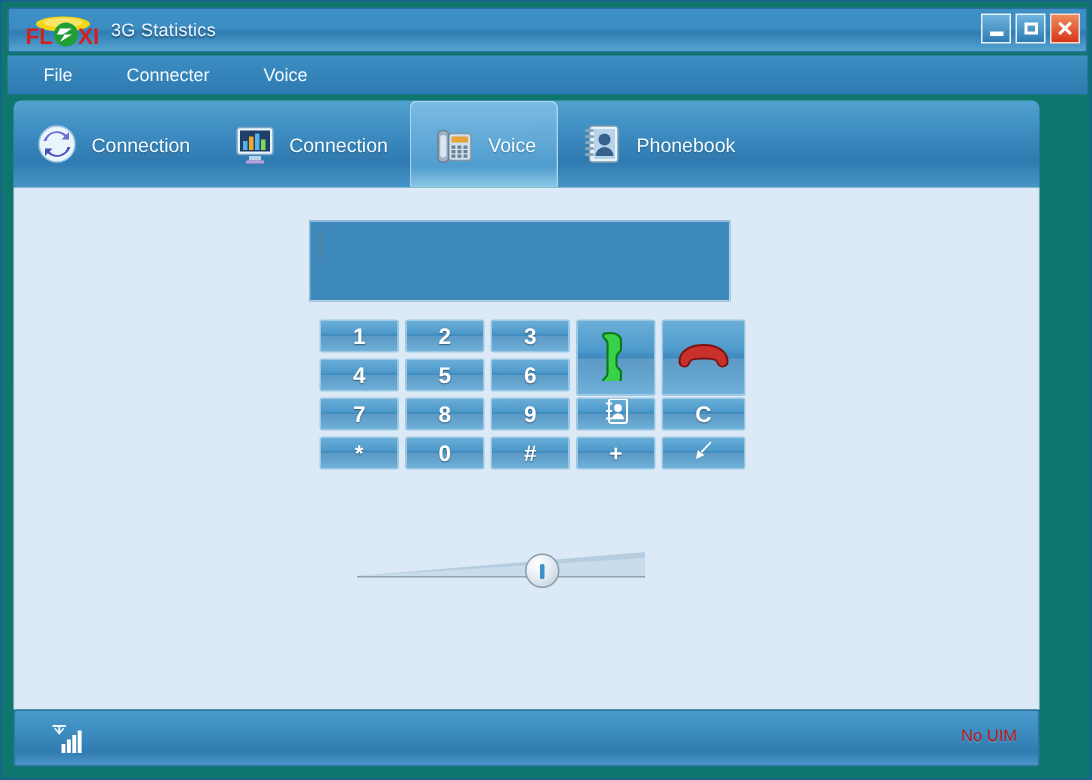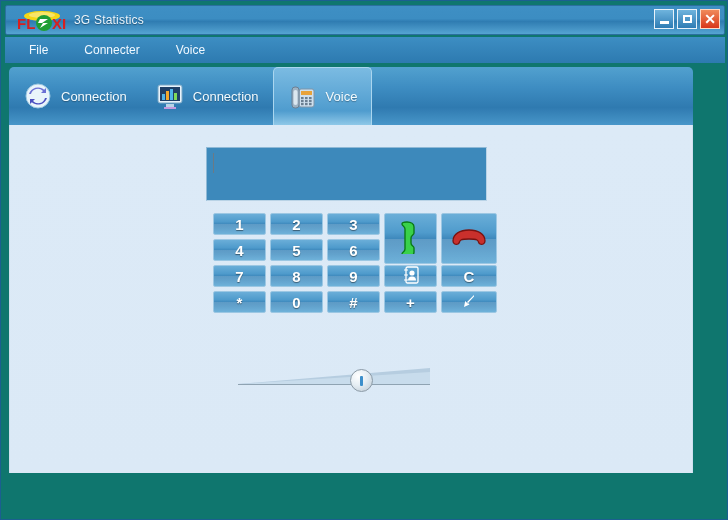--- a/index.html
+++ b/index.html
@@ -334,20 +334,38 @@
               <rect x="21" y="21" width="2.6" height="2.2"></rect>
           </g>
           <rect x="4" y="5" width="7" height="21" rx="3" fill="#9fb3c4" stroke="#6b7f92"></rect>
           <rect x="5.5" y="8" width="4" height="15" rx="2" fill="#dbe7f0"></rect>
         </svg>
       </span>
       <span class="tab-label">Voice</span>
     </div>
 
 
+    <div class="tab">
+      <span class="tab-icon">
+        <svg width="30" height="30" viewBox="0 0 30 30">
+          <rect x="7" y="3" width="19" height="24" rx="2" fill="#eaf3fb" stroke="#7f9cb5"></rect>
+          <rect x="10" y="5" width="14" height="20" fill="#b8d4ea"></rect>
+          <circle cx="17" cy="12" r="4" fill="#35618c"></circle>
+          <path d="M11 23a6 6 0 0 1 12 0z" fill="#35618c"></path>
+          <g fill="#8aa6bd">
+            <rect x="4" y="5" width="6" height="2" rx="1"></rect>
+              <rect x="4" y="9" width="6" height="2" rx="1"></rect>
+            <rect x="4" y="13" width="6" height="2" rx="1"></rect>
+              <rect x="4" y="17" width="6" height="2" rx="1"></rect>
+            <rect x="4" y="21" width="6" height="2" rx="1"></rect>
+          </g>
+        </svg>
+      </span>
+      <span class="tab-label">Phonebook</span>
+    </div>
 
   </div>
 
   <div class="content">
 
     <div class="number-display">
       <span class="caret"></span>
       <span></span>
     </div>
 
@@ -442,14 +460,27 @@
         <polygon points="0,21 192,5 192,21" fill="#b6cde0"></polygon>
         <polygon points="0,21 192,9 192,21" fill="#c8dcec"></polygon>
       </svg>
       <div class="slider-line"></div>
       <div class="slider-thumb">
         <span class="bar"></span>
       </div>
     </div>
   </div>
 
+  <div class="statusbar">
+    <span class="signal-icon">
+      <svg width="24" height="22" viewBox="0 0 24 22">
+        <path d="M3 2h9M7.5 2v5" stroke="#eaf4fb" stroke-width="1.3" fill="none"></path>
+        <path d="M4.5 3.5l3 3.5 3-3.5" stroke="#eaf4fb" stroke-width="1.1" fill="none"></path>
+        <rect x="9" y="14" width="2.6" height="6" fill="#ffffff"></rect>
+        <rect x="12.6" y="11" width="2.6" height="9" fill="#ffffff"></rect>
+        <rect x="16.2" y="8" width="2.6" height="12" fill="#ffffff"></rect>
+        <rect x="19.8" y="5" width="2.6" height="15" fill="#ffffff"></rect>
+      </svg>
+    </span>
+    <span class="status-right">No UIM</span>
+  </div>
 
 </div>
 
 </body></html>

